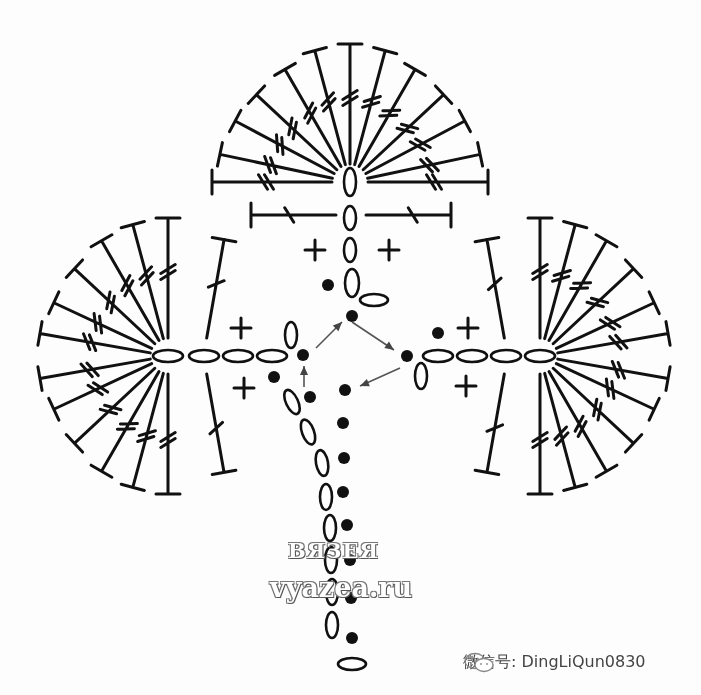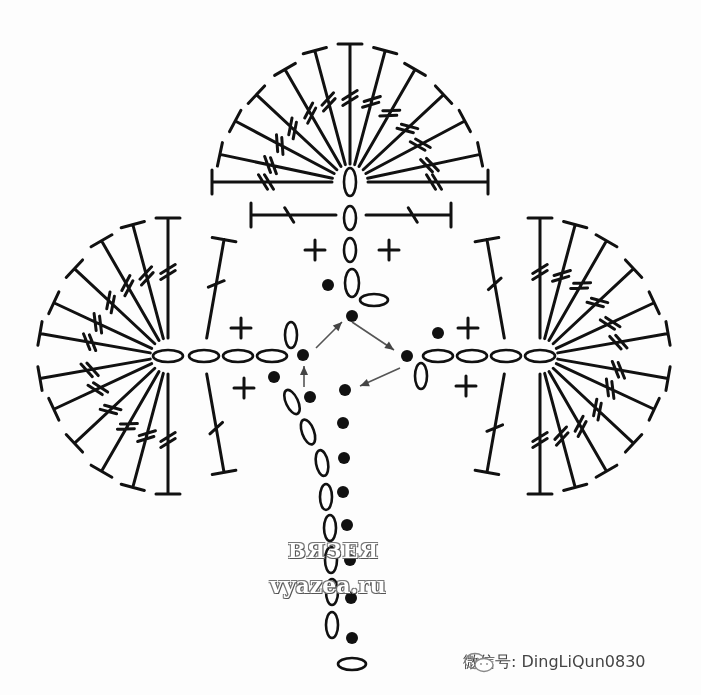--- a/index.html
+++ b/index.html
@@ -3,21 +3,21 @@
 <meta charset="utf-8">
 <style>
   html,body{margin:0;padding:0;background:#ffffff;}
   #stage{position:relative;width:701px;height:695px;overflow:hidden;background:#fdfdfd;padding-left:25px;}
   svg{position:absolute;left:0;top:0;}
   .stroke{stroke:#111;stroke-width:3;fill:none;stroke-linecap:round;}
   .chain{stroke:#111;stroke-width:2.6;fill:#fff;}
   .dot{fill:#111;}
   .arrow{stroke:#555;stroke-width:1.6;fill:none;}
   .wm1{position:absolute;left:288px;top:538px;font-family:"DejaVu Serif",serif;font-weight:bold;font-size:21px;color:#fff;text-shadow:1px 1px 0 #555,-1px -1px 0 #777,1px -1px 0 #777,-1px 1px 0 #777;letter-spacing:1px;}
-  .wm2{position:absolute;left:270px;top:572px;font-family:"DejaVu Serif",serif;font-weight:bold;font-size:22px;color:#fff;text-shadow:1px 1px 0 #555,-1px -1px 0 #777,1px -1px 0 #777,-1px 1px 0 #777;}
+  .wm2{position:absolute;left:270px;top:572px;font-family:"DejaVu Serif",serif;font-weight:bold;font-size:27px;color:#fff;text-shadow:1px 1px 0 #555,-1px -1px 0 #777,1px -1px 0 #777,-1px 1px 0 #777;}
   .wechat{position:absolute;left:463px;top:652px;display:flex;align-items:center;gap:6px;font-family:"DejaVu Sans",sans-serif;font-size:16px;color:#444;}
   .wechat-icon{width:32px;height:22px;}
 </style>
 </head>
 <body>
 
 <div id="stage">
   <svg id="diagram" width="701" height="695" viewBox="0 0 701 695">
       <path d="M350 164 L350 44 M338 44 L362 44 M342.8 105.5 L357.2 96.5 M342.8 99.5 L357.2 90.5" class="stroke"></path>
       <path d="M345.3412571881546 164.61333512679676 L314.8006098660572 50.634087624686714 M303.20949995058834 53.739916165916966 L326.39171978152604 47.52825908345646 M323.53037804998866 111.0326898225424 L335.11033854262854 98.61236313646448 M321.9774637793735 105.23713486480798 L333.5574242720134 92.81680817873007" class="stroke"></path>

